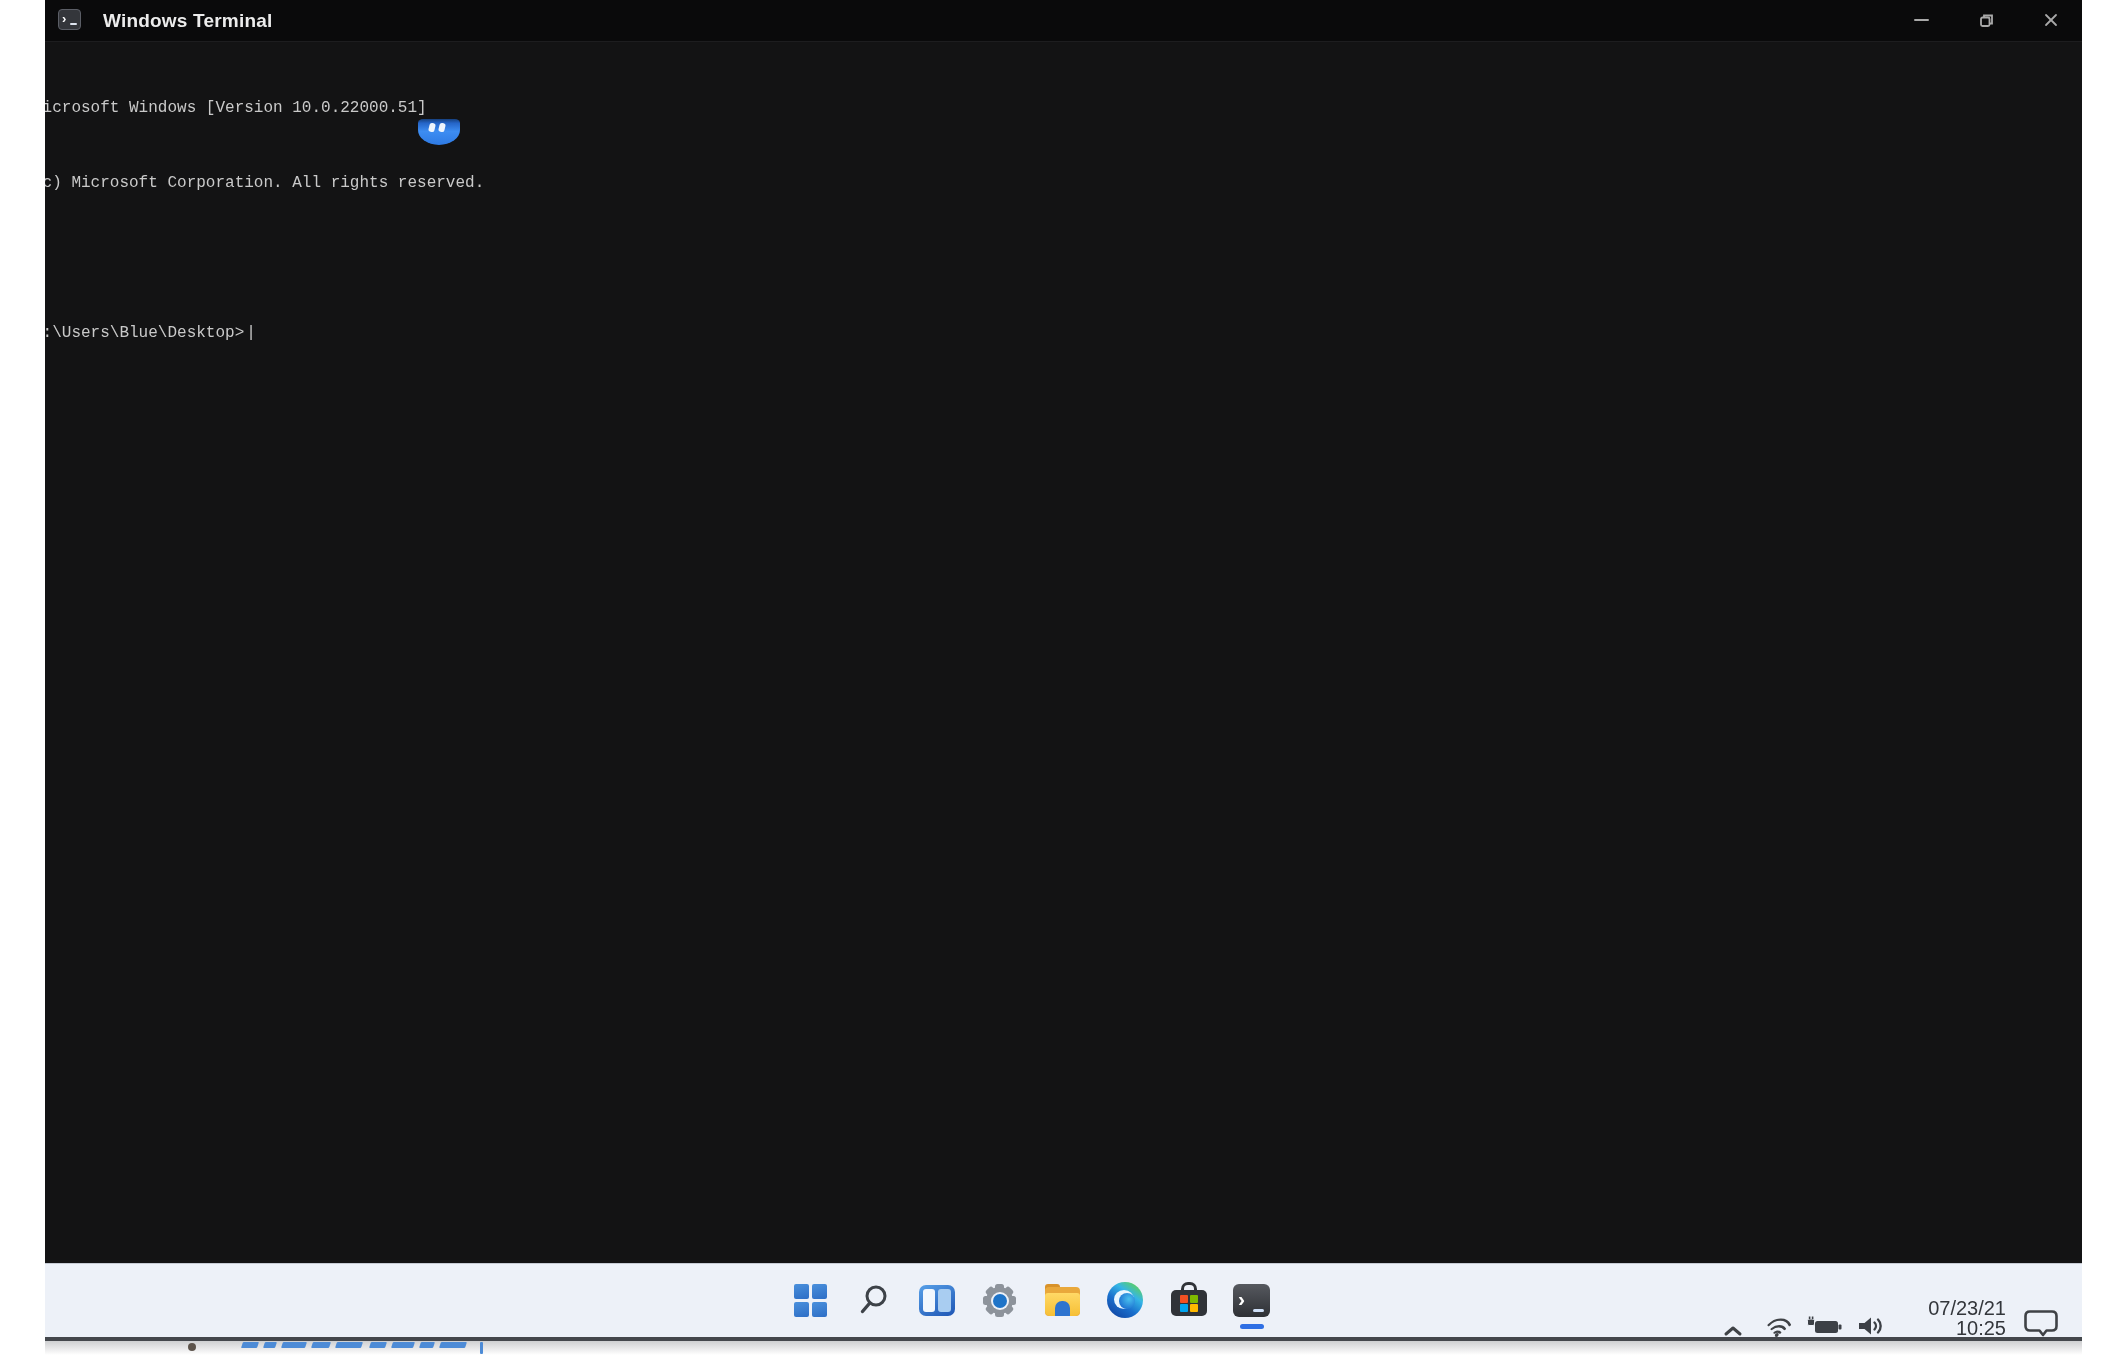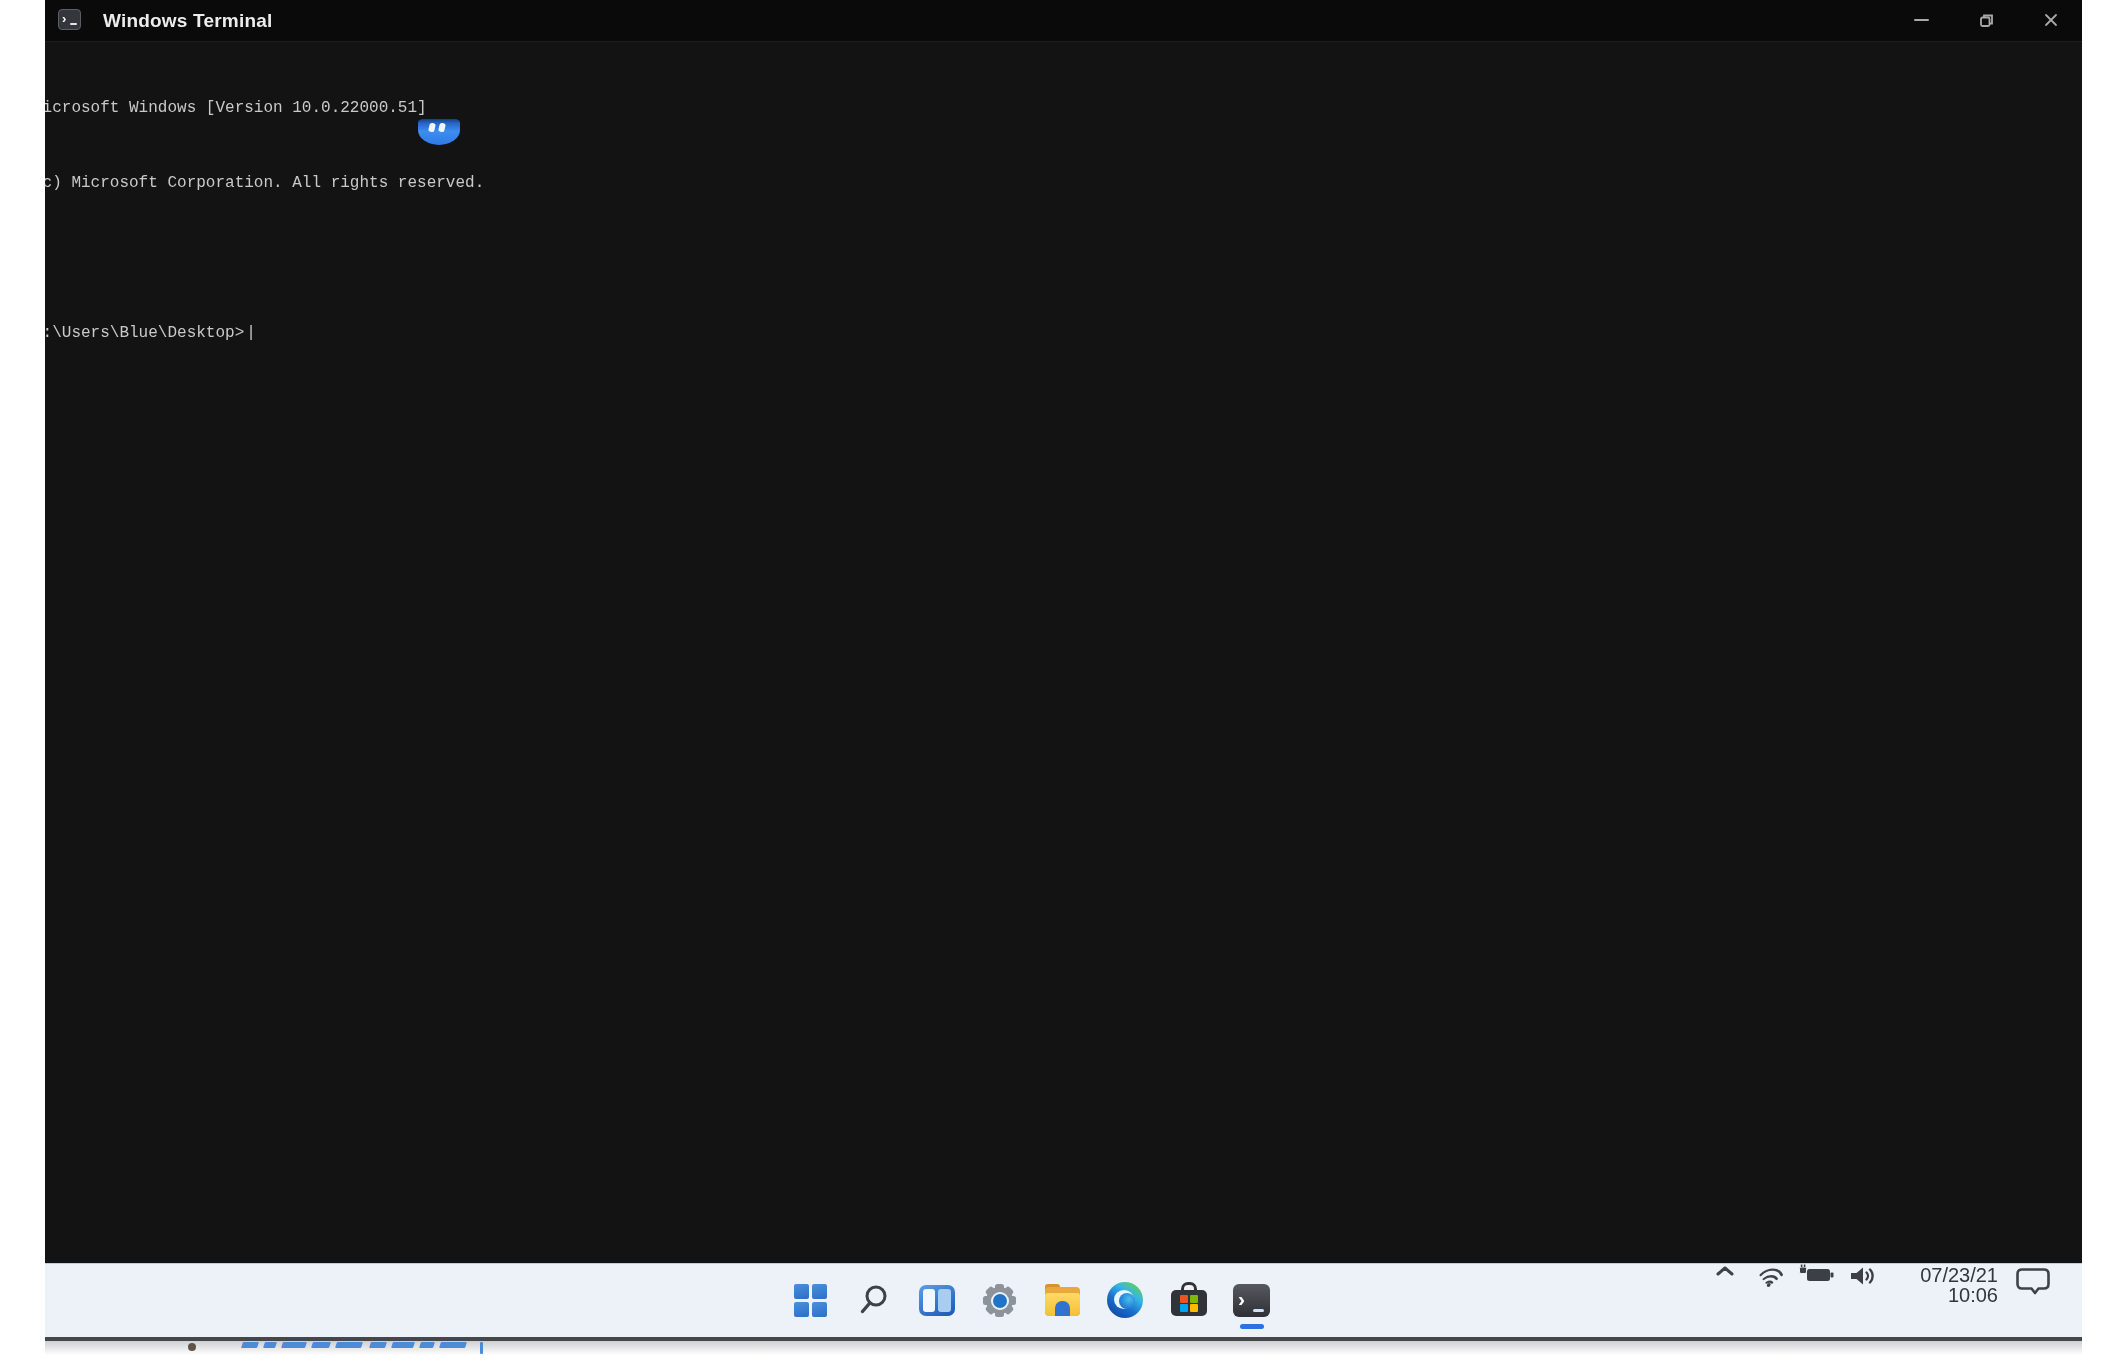--- a/index.html
+++ b/index.html
@@ -98,21 +98,21 @@
 
   
   .term-ic { position:absolute; left:0; top:2px; width:37px; height:33px; border-radius:6px;
              background:linear-gradient(180deg,#56595f,#2e3035); }
   .t-chev { position:absolute; left:5px; top:-2px; color:#ffffff; font-size:21px; font-weight:bold; line-height:33px; }
   .t-us   { position:absolute; right:6px; bottom:5px; width:11px; height:3.5px; background:#cfe0f8; border-radius:1.5px; }
   .active-bar { position:absolute; left:6.5px; bottom:-10px; width:24px; height:5px;
                 border-radius:2.5px; background:#2f6fe4; }
 
   
-  .tray { position:absolute; right:30px; top:0; height:74px; display:flex; align-items:flex-start; }
+  .tray { position:absolute; right:22px; top:0; height:74px; display:flex; align-items:flex-end; }
   .tray .titem { background:transparent; border:none; cursor:default; display:flex;
                  align-items:center; justify-content:center; }
   .sp20 { margin-right:20px; } .sp13 { margin-right:13px; } .sp24 { margin-right:24px; } .sp16 { margin-right:16px; }
   .wifi-svg { transform:skewX(-14deg); }
   .datetime { width:96px; text-align:right; color:#33363b; }
   .dt-date { font-size:20px; line-height:22px; }
   .dt-time { font-size:20px; line-height:19px; }
 
   .capture-bottom-line { position:absolute; left:0; top:1337px; width:100%; height:4px; background:#44474c; }
 
@@ -272,21 +272,21 @@
       <button class="titem sp24">
         <svg class="icon-svg" width="30" height="24" viewBox="0 0 30 24">
           <polygon points="3,9 8.5,9 15,3.5 15,20.5 8.5,15 3,15" fill="#3c4046"></polygon>
           <path d="M18.5 8.5 A 5 5 0 0 1 18.5 15.5" fill="none" stroke="#3c4046" stroke-width="2.4" stroke-linecap="round"></path>
           <path d="M22 5.5 A 9.3 9.3 0 0 1 22 18.5" fill="none" stroke="#3c4046" stroke-width="2.4" stroke-linecap="round"></path>
         </svg>
       </button>
       <button class="titem sp16 datetime">
         <span style="display:block; width:100%;">
           <span class="dt-date" style="display:block;">07/23/21</span>
-          <span class="dt-time" style="display:block;">10:06</span>
+          <span class="dt-time" style="display:block;">10:25</span>
         </span>
       </button>
       <button class="titem">
         <svg class="icon-svg" width="38" height="32" viewBox="0 0 38 32">
           <path d="M8 5.5 H30 Q34.5 5.5 34.5 10 V20 Q34.5 24.5 30 24.5 H24.5 L21 29 L17.5 24.5 H8 Q3.5 24.5 3.5 20 V10 Q3.5 5.5 8 5.5 Z" fill="none" stroke="#3f4246" stroke-width="2.6" stroke-linejoin="round"></path>
         </svg>
       </button>
     </div>
   </div>
 

